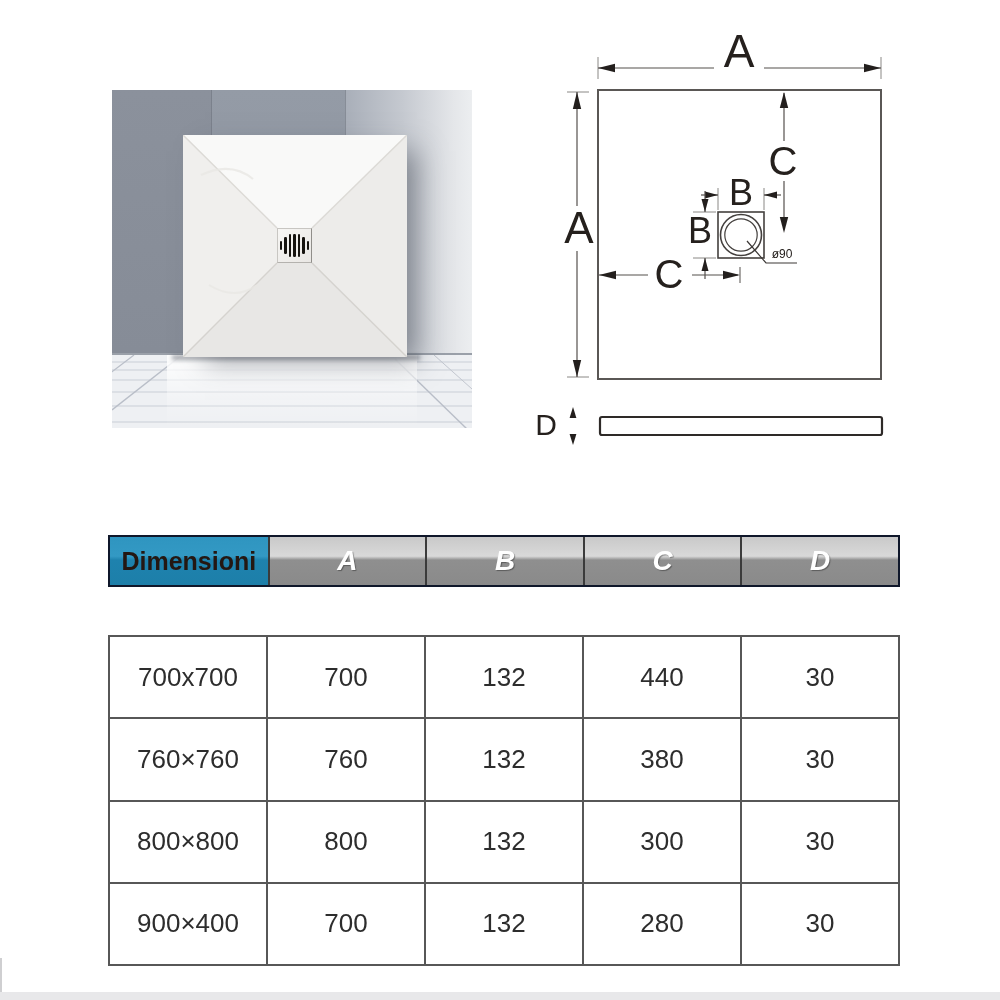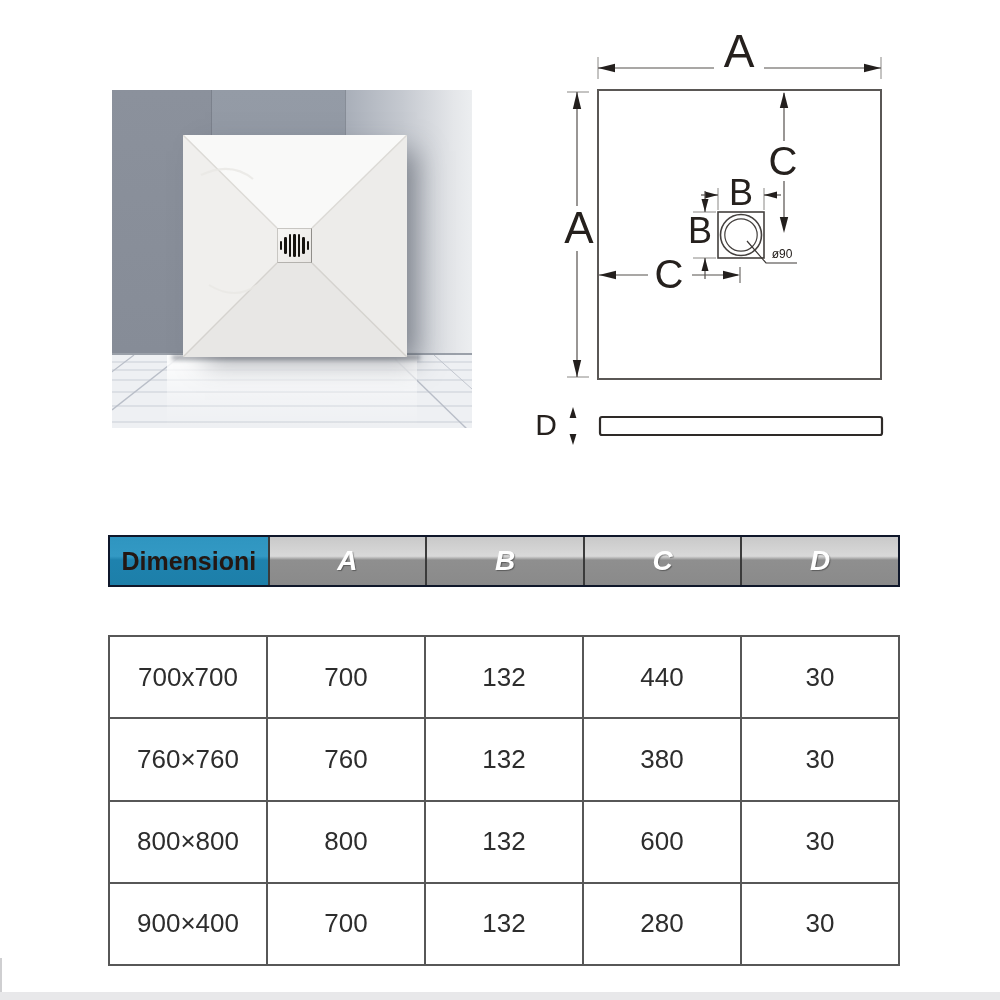--- a/index.html
+++ b/index.html
@@ -198,21 +198,21 @@
       <td>760×760</td>
       <td>760</td>
       <td>132</td>
       <td>380</td>
       <td>30</td>
     </tr>
     <tr>
       <td>800×800</td>
       <td>800</td>
       <td>132</td>
-      <td>600</td>
+      <td>300</td>
       <td>30</td>
     </tr>
     <tr>
       <td>900×400</td>
       <td>700</td>
       <td>132</td>
       <td>280</td>
       <td>30</td>
     </tr>
   </tbody>

